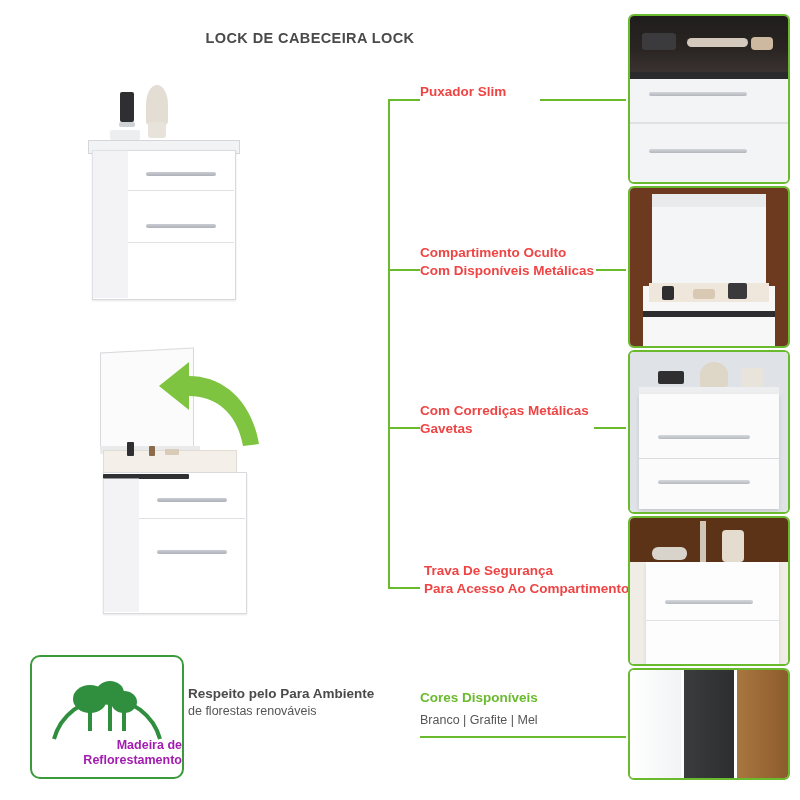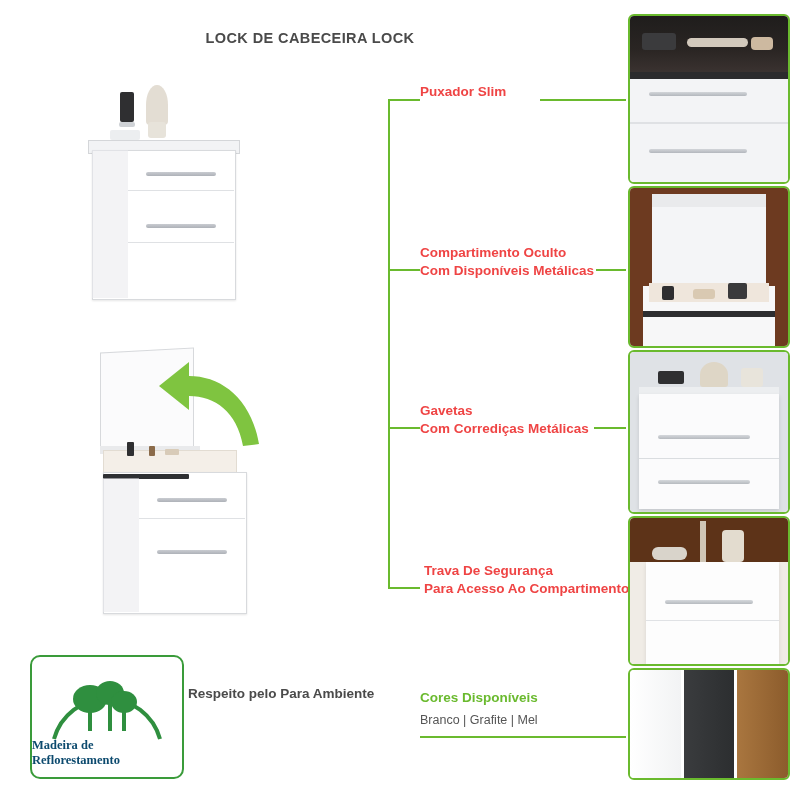--- a/index.html
+++ b/index.html
@@ -92,22 +92,22 @@
   .p5{position:absolute;inset:0;display:flex;}
   .sw{flex:1;height:100%;}
   .sw-branco{background:linear-gradient(to right,#ffffff,#f2f3f4);}
   .sw-grafite{background:linear-gradient(to right,#3a3c3e,#2c2e30);}
   .sw-mel{background:linear-gradient(to right,#a9763f,#8c5c2c);}
   .sw-sep{width:3px;background:#ffffff;}
 
   
   .eco{position:absolute;left:30px;top:655px;width:150px;height:120px;
     border:2px solid #3a9b3a;border-radius:10px;background:#fff;}
-  .eco-text{position:absolute;left:0;right:0;bottom:8px;text-align:left;
-    color:#0c4a6e;font-weight:bold;font-size:12.5px;line-height:1.25;font-family:Liberation Serif, serif;}
+  .eco-text{position:absolute;left:0;right:0;bottom:8px;text-align:right;
+    color:#a21caf;font-weight:bold;font-size:12.5px;line-height:1.25;}
   .eco-arc{position:absolute;left:14px;top:12px;width:122px;height:76px;}
 
   .eco-right{position:absolute;left:188px;top:686px;width:230px;}
   .eco-title{font-weight:bold;font-size:13.5px;color:#4a4a4a;}
   .eco-sub{font-size:12.5px;color:#555;line-height:1.35;margin-top:2px;}
 
   .cores-label{position:absolute;left:420px;top:690px;font-weight:bold;font-size:13.5px;color:#6aba2e;}
   .cores-sub{position:absolute;left:420px;top:713px;font-size:12.5px;color:#555;}
 
   .tiny{position:absolute;background:#2f2f31;border-radius:1px;}
@@ -165,22 +165,22 @@
   <div class="leader" style="left:540px;top:99px;width:86px;"></div>
 
   <div class="callout" style="left:420px;top:244px;">
     <span class="l2">Compartimento Oculto</span>
     <span class="l2">Com Disponíveis Metálicas</span>
   </div>
   <div class="leader" style="left:388px;top:269px;width:32px;"></div>
   <div class="leader" style="left:596px;top:269px;width:30px;"></div>
 
   <div class="callout" style="left:420px;top:402px;">
+    <span class="l2">Com Corrediças Metálicas</span>
     <span class="l2">Gavetas</span>
-    <span class="l2">Com Corrediças Metálicas</span>
   </div>
   <div class="leader" style="left:388px;top:427px;width:32px;"></div>
   <div class="leader" style="left:594px;top:427px;width:32px;"></div>
 
   <div class="callout" style="left:424px;top:562px;">
     <span class="l2">Trava De Segurança</span>
     <span class="l2">Para Acesso Ao Compartimento</span>
   </div>
   <div class="leader" style="left:388px;top:587px;width:32px;"></div>
   <div class="leader" style="left:628px;top:587px;width:0px;"></div>
@@ -269,15 +269,16 @@
       <rect x="76" y="42" width="4" height="20" fill="#2f8f3f"></rect>
     </svg>
     <div class="eco-text">
       <span>Madeira de</span><br>
       <span>Reflorestamento</span>
     </div>
   </div>
 
   <div class="eco-right">
     <div class="eco-title">Respeito pelo Para Ambiente</div>
+    <div class="eco-sub">de florestas renováveis</div>
   </div>
 
 </div>
 
 </body></html>

